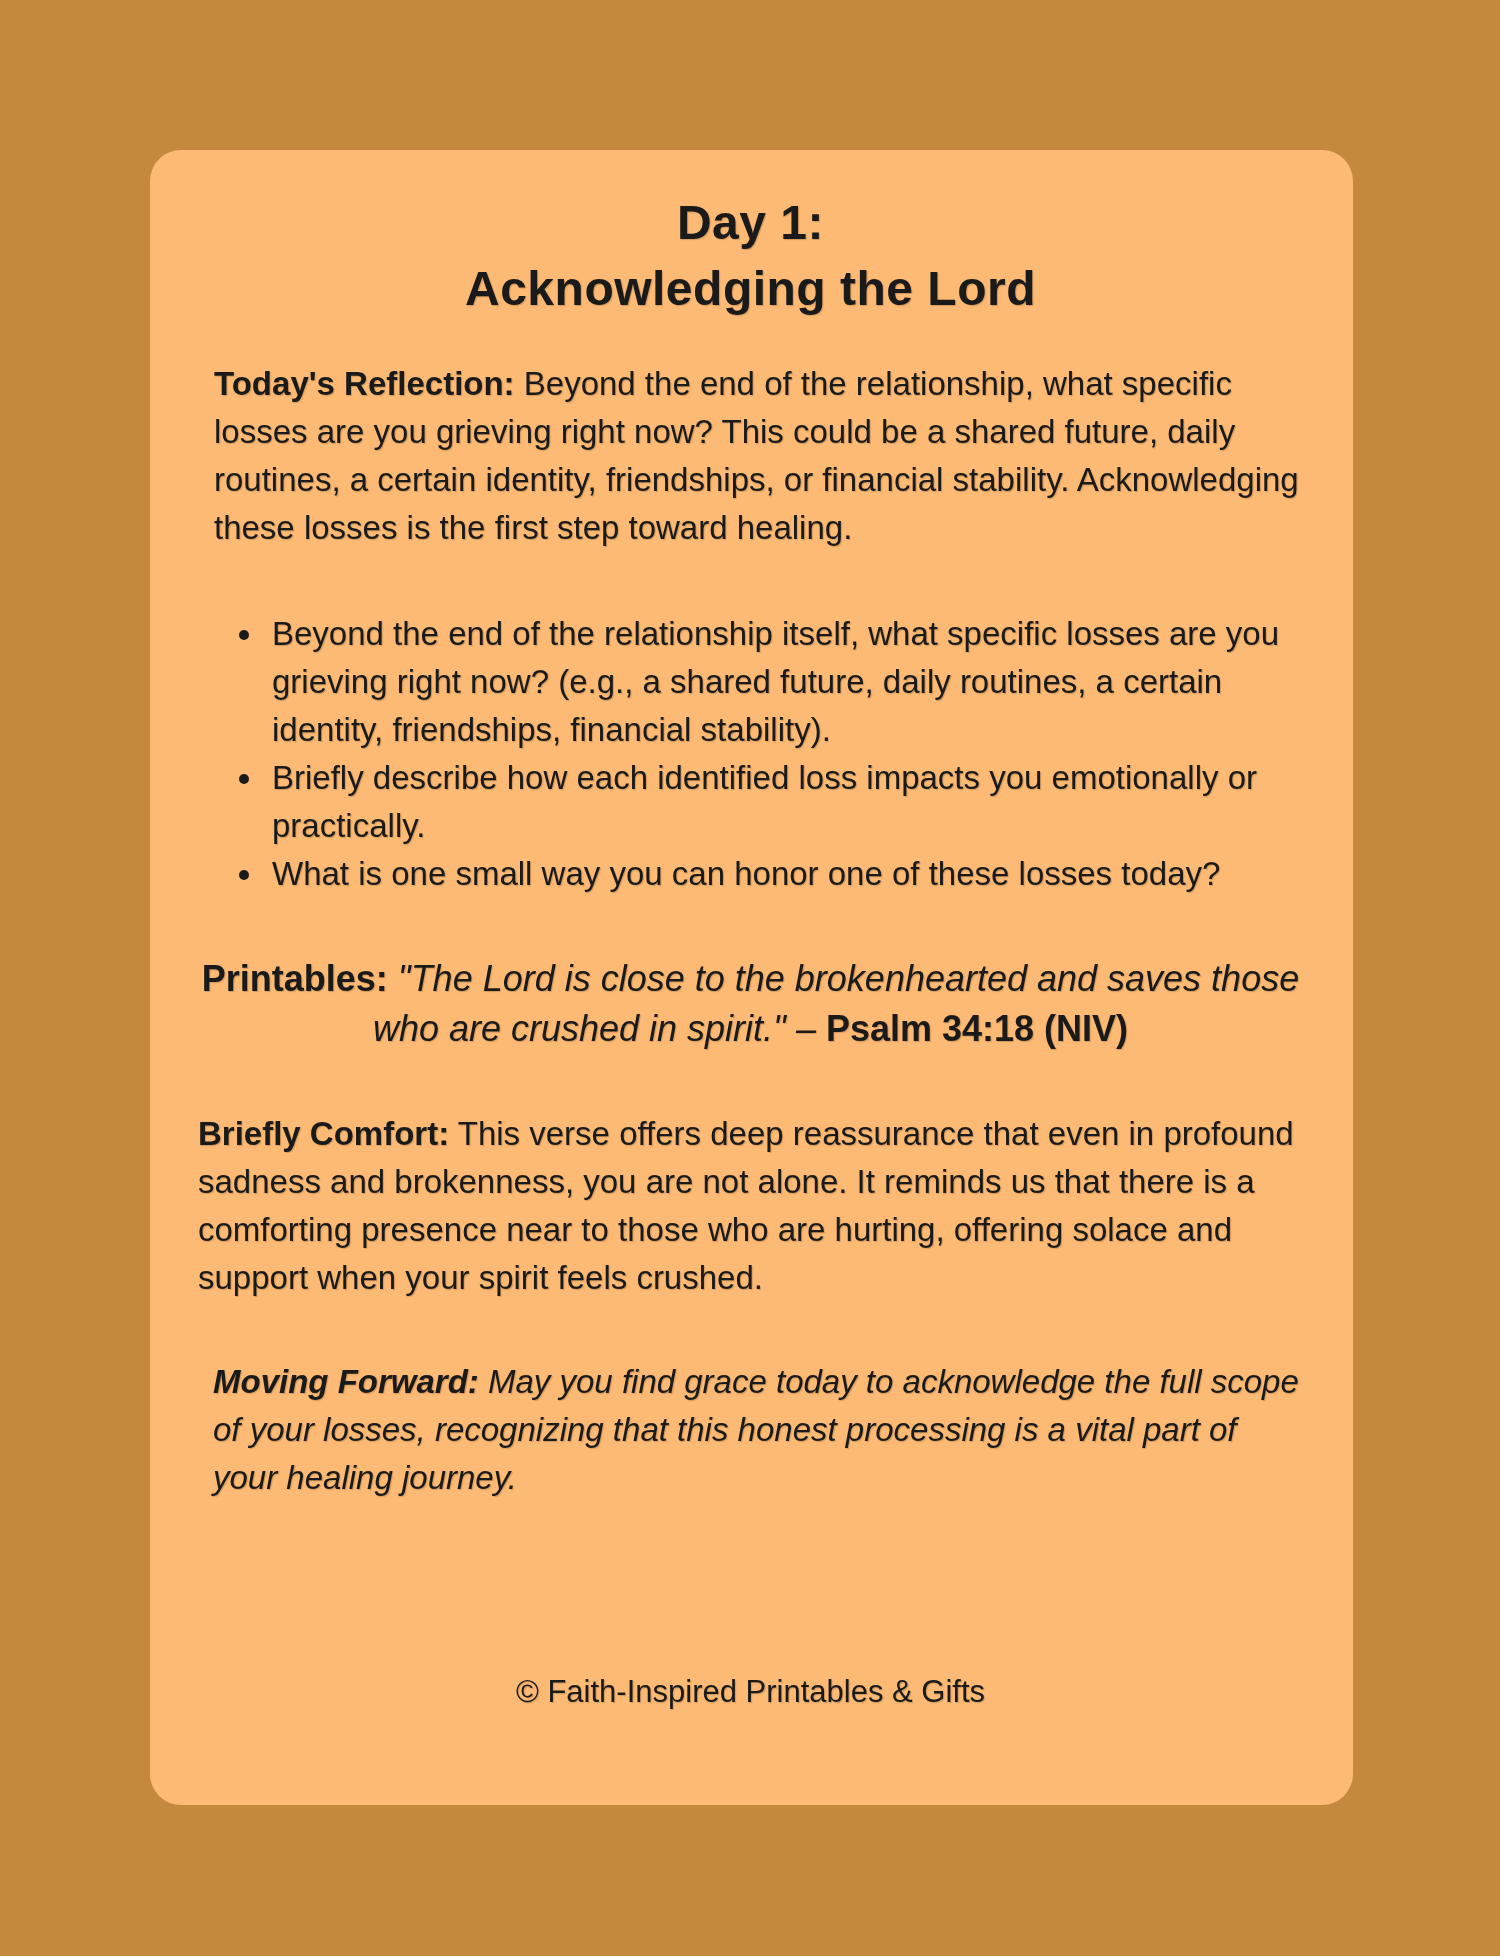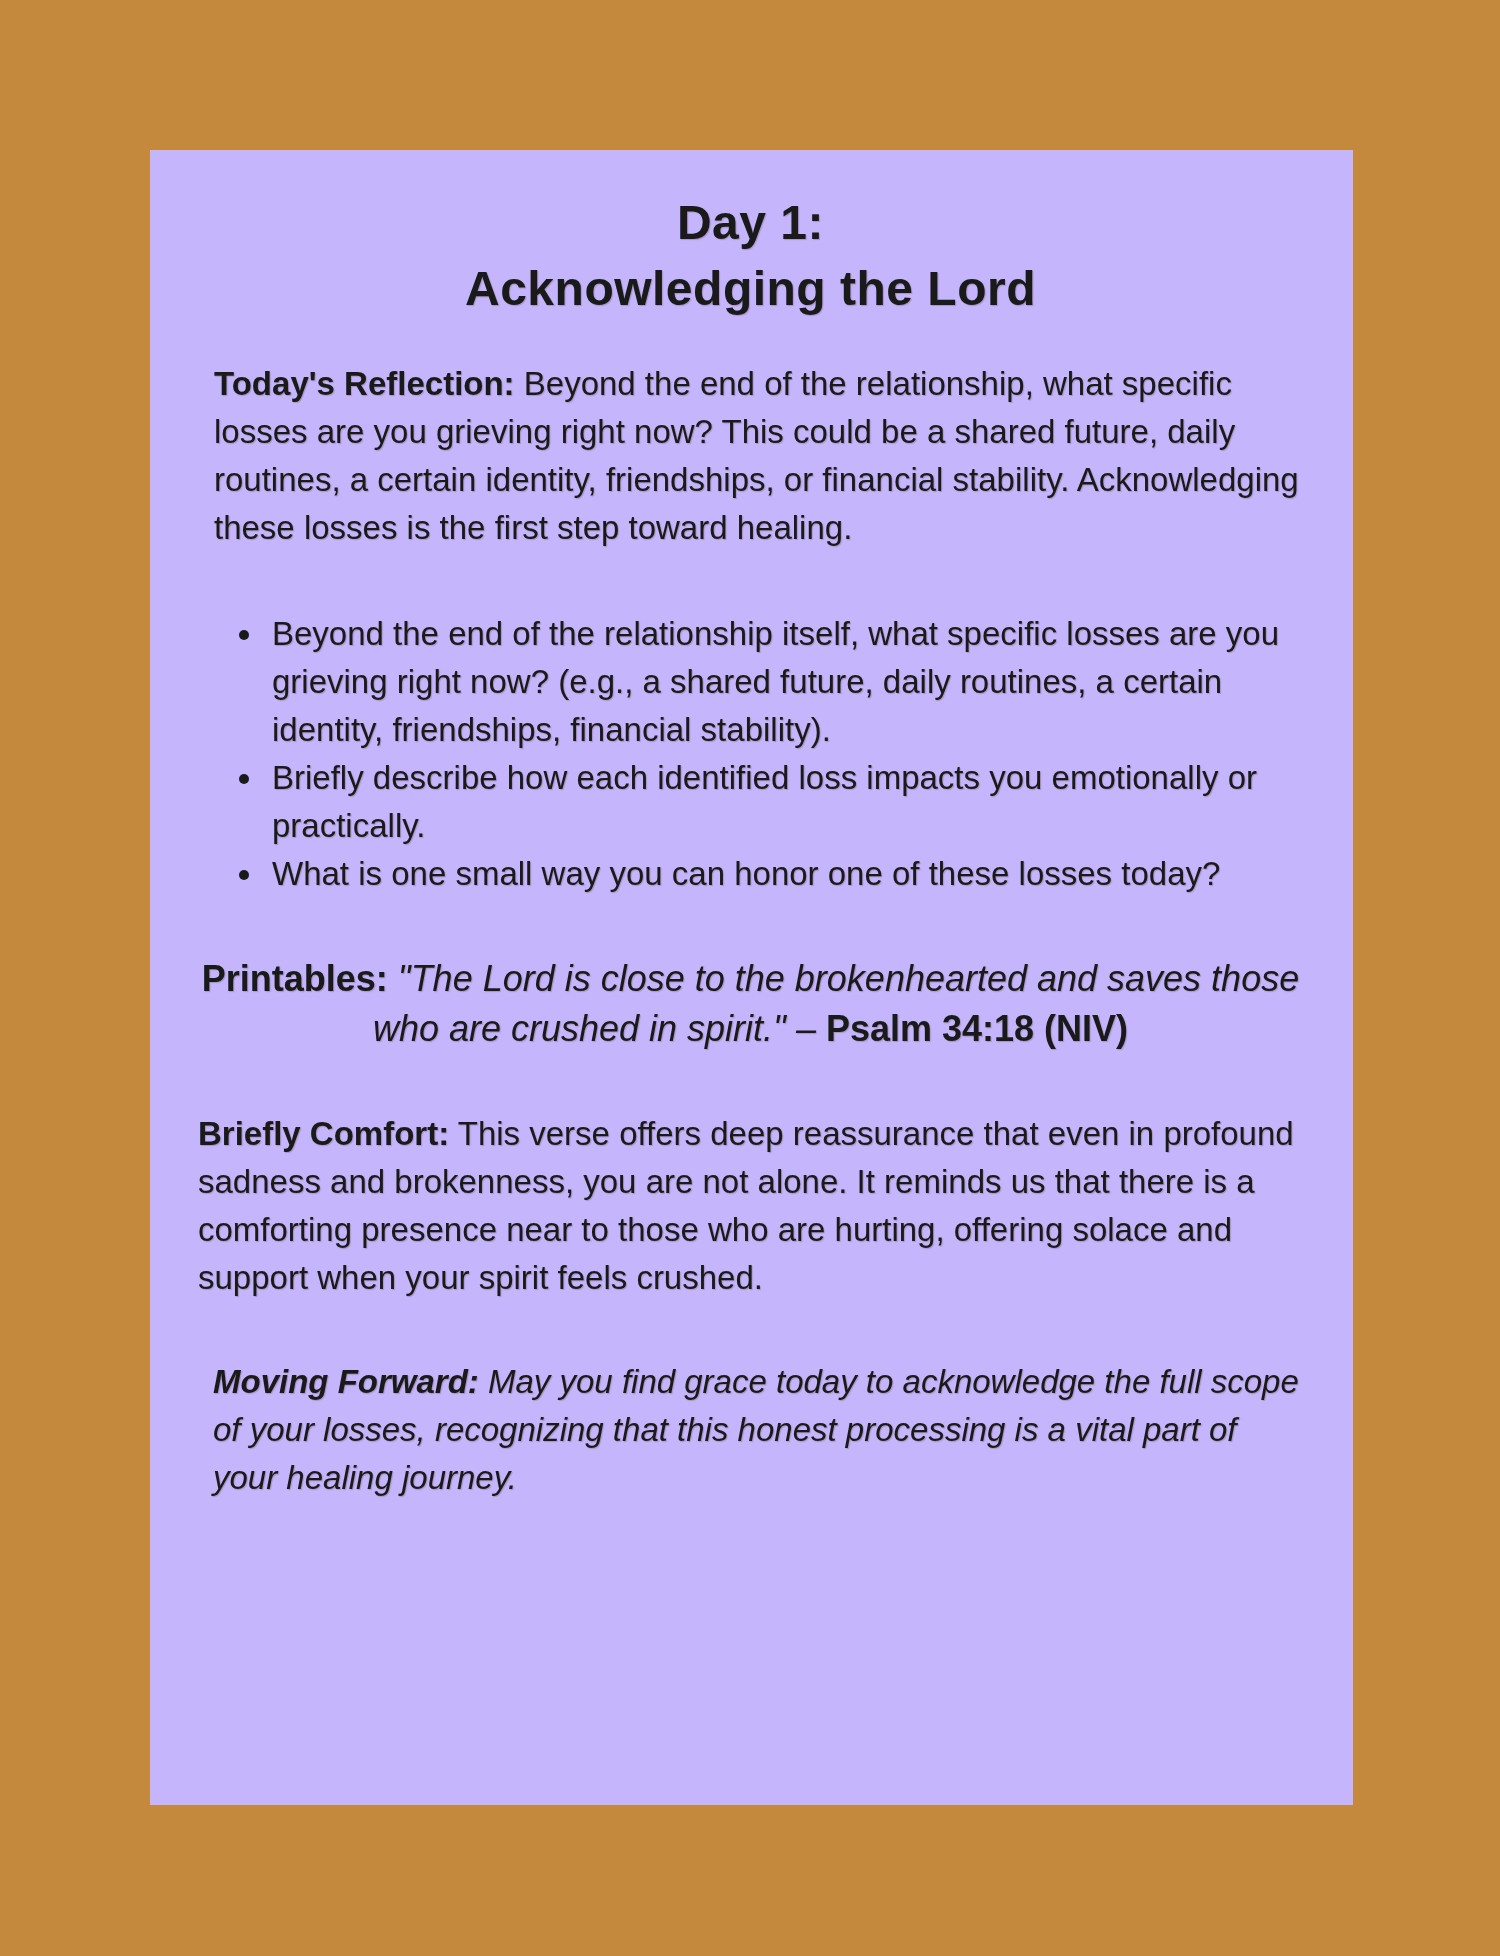--- a/index.html
+++ b/index.html
@@ -13,24 +13,25 @@
     font-family: "Liberation Sans", sans-serif;
     color: #1a1a1a;
     position: relative;
   }
   .card {
     position: absolute;
     left: 150px;
     top: 150px;
     width: 1203px;
     height: 1655px;
-    background: #c4b5fd;
+    background: #fdba74;
     box-sizing: border-box;
     padding: 40px 50px 0 48px;
     overflow: hidden;
+    border-radius: 31px;
   }
   .txt {
     text-shadow: 1px 1px 1px rgba(80, 50, 20, 0.25);
   }
   .title {
     text-align: center;
     font-size: 48px;
     font-weight: bold;
     line-height: 66px;
     letter-spacing: 0.5px;
@@ -87,14 +88,15 @@
     <li>Briefly describe how each identified loss impacts you emotionally or practically.</li>
     <li>What is one small way you can honor one of these losses today?</li>
   </ul>
 
   <p class="p-scripture txt"><span class="bold-label">Printables:</span><span class="quote"> "The Lord is close to the brokenhearted and saves those who are crushed in spirit." – </span><span class="ref">Psalm 34:18 (NIV)</span></p>
 
   <p class="body-par p-comfort txt"><span class="bold-label">Briefly Comfort:</span><span> This verse offers deep reassurance that even in profound sadness and brokenness, you are not alone. It reminds us that there is a comforting presence near to those who are hurting, offering solace and support when your spirit feels crushed.</span></p>
 
   <p class="body-par p-forward txt"><span class="bold-label">Moving Forward:</span><span> May you find grace today to acknowledge the full scope of your losses, recognizing that this honest processing is a vital part of your healing journey.</span></p>
 
+  <div class="footer txt">© Faith-Inspired Printables &amp; Gifts</div>
 
 </div>
 
 </body></html>

